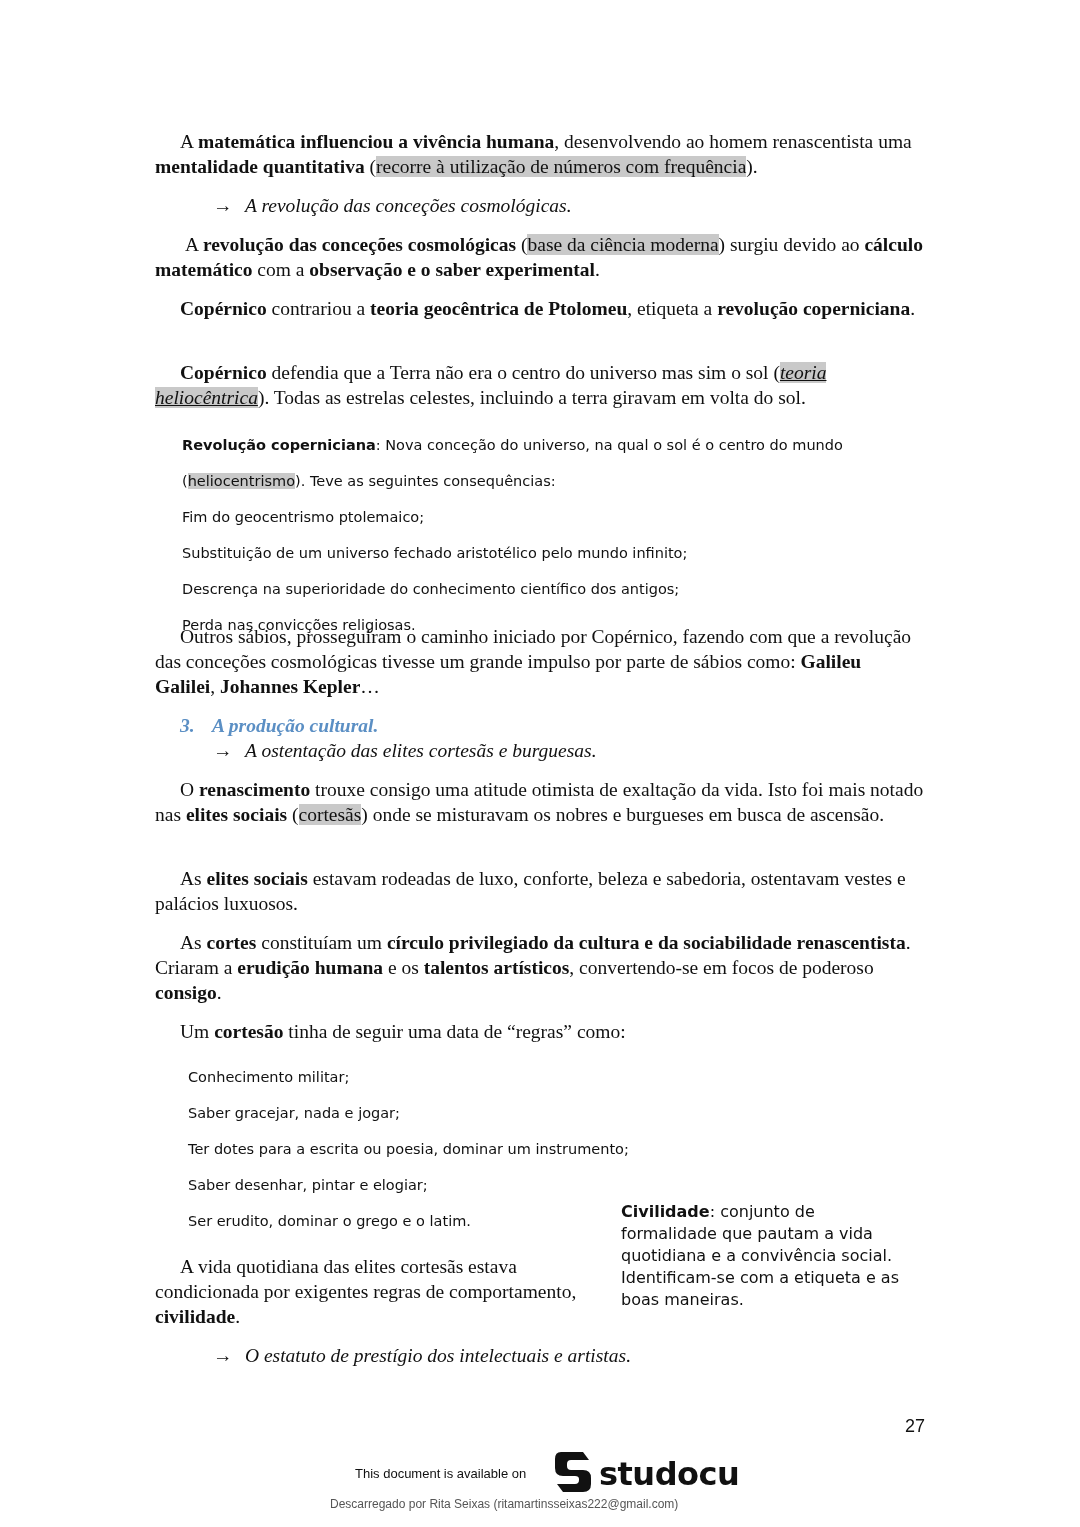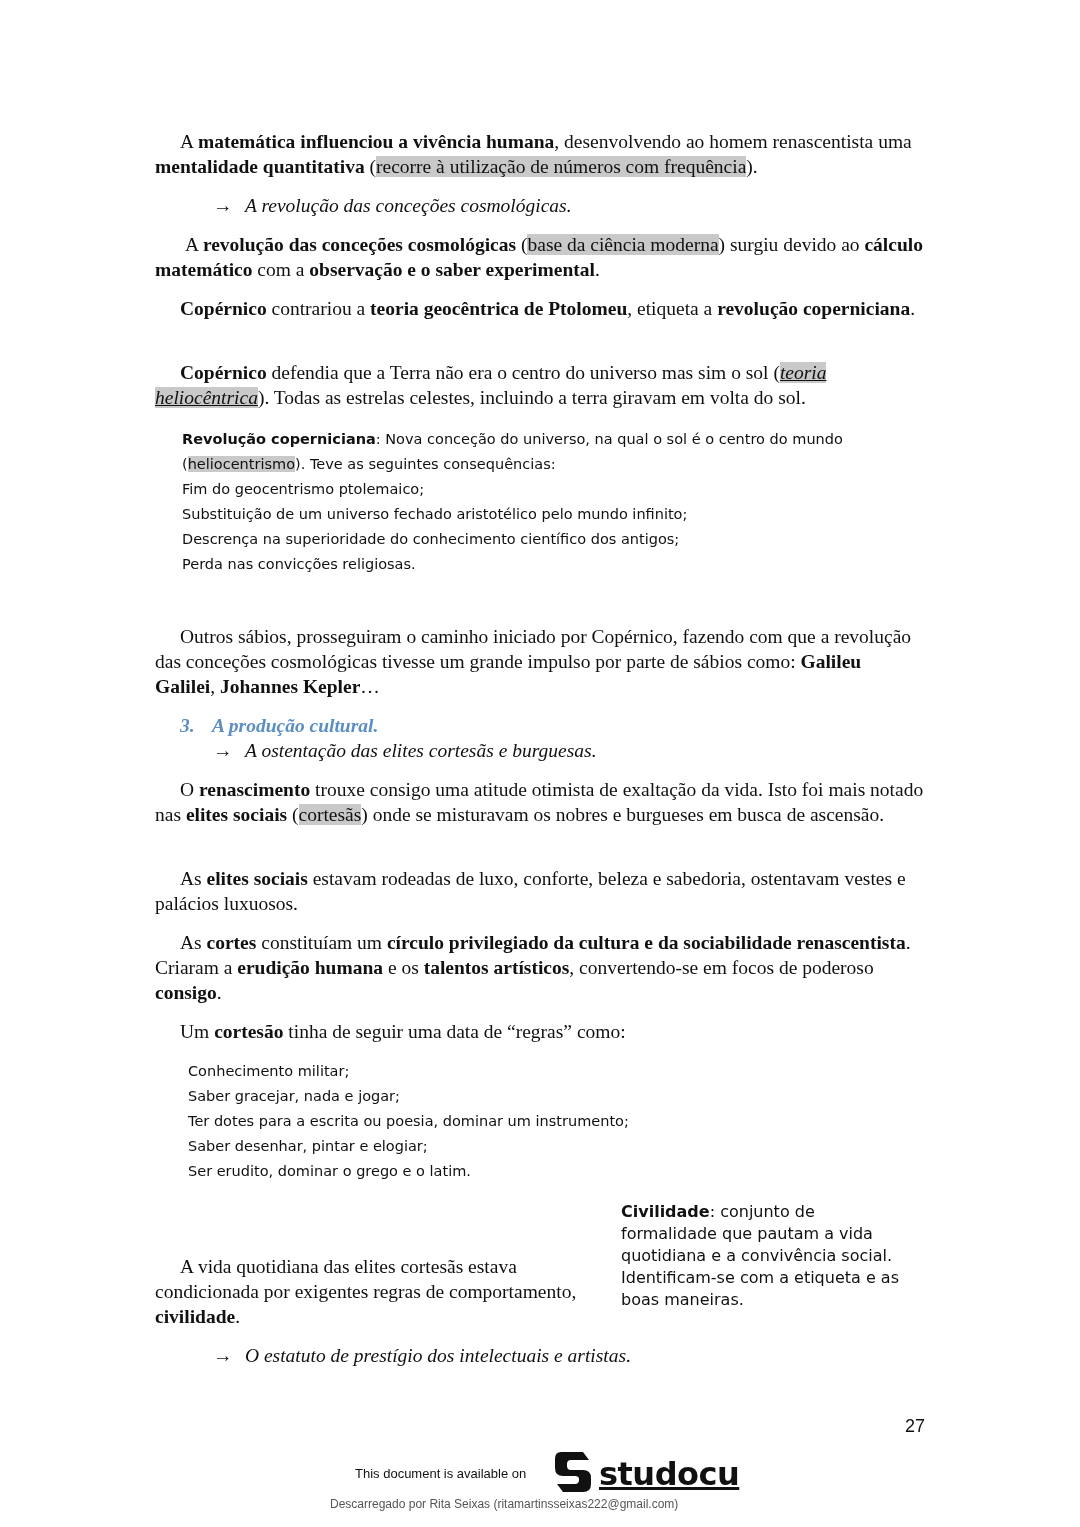--- a/index.html
+++ b/index.html
@@ -7,29 +7,29 @@
   .serif { font-family: "Liberation Serif", "DejaVu Serif", serif; font-size: 19.5px; line-height: 25px; }
   .sans { font-family: "DejaVu Sans", "Liberation Sans", sans-serif; font-size: 14.5px; }
   .blk { position: absolute; left: 155px; width: 770px; }
   .p { margin: 0; }
   .ind { text-indent: 25px; }
   b { font-weight: bold; margin-top: 20px; }
   .hl { background: #c9c9c9; }
   .hlu { background: #c9c9c9; text-decoration: underline; font-style: italic; }
   .arrow-line { position: absolute; left: 213px; font-style: italic; }
   .arrow-line .arr { font-style: normal; display: inline-block; width: 32px; }
-  .box { position: absolute; left: 182px; width: 680px; line-height: 25px; }
+  .box { position: absolute; left: 182px; width: 680px; line-height: 36px; }
   .box div { margin: 0; }
   .h3 { position: absolute; left: 180px; color: #5b8fc4; font-weight: bold; font-style: italic; }
   .h3 .num { display: inline-block; width: 32px; }
   .side { position: absolute; left: 621px; width: 290px; font-size: 16px; line-height: 22px; }
   .pagenum { position: absolute; left: 905px; top: 1416px; font-family: "Liberation Sans", sans-serif; font-size: 18px; }
   .avail { position: absolute; left: 355px; top: 1466px; font-family: "Liberation Sans", sans-serif; font-size: 13px; }
   .logo { position: absolute; left: 553px; top: 1450px; display: flex; align-items: center; }
-  .logo-word { font-family: "DejaVu Sans", sans-serif; font-weight: bold; font-size: 32px; letter-spacing: -0.5px; margin-left: 6px; color: #111; text-decoration: underline; }
+  .logo-word { font-family: "DejaVu Sans", sans-serif; font-weight: bold; font-size: 32px; letter-spacing: -0.5px; margin-left: 6px; color: #111; }
   .dl { position: absolute; left: 330px; top: 1497px; font-family: "Liberation Sans", sans-serif; font-size: 12px; color: #555; }
 </style>
 </head>
 <body>
 
 <div class="blk serif" style="top:129px;">
   <p class="p ind"><span>A </span><b>matemática influenciou a vivência humana</b><span>, desenvolvendo ao homem renascentista uma </span><b>mentalidade quantitativa</b><span> (</span><span class="hl">recorre à utilização de números com frequência</span><span>).</span></p>
 </div>
 
 <div class="arrow-line serif" style="top:193px;">

